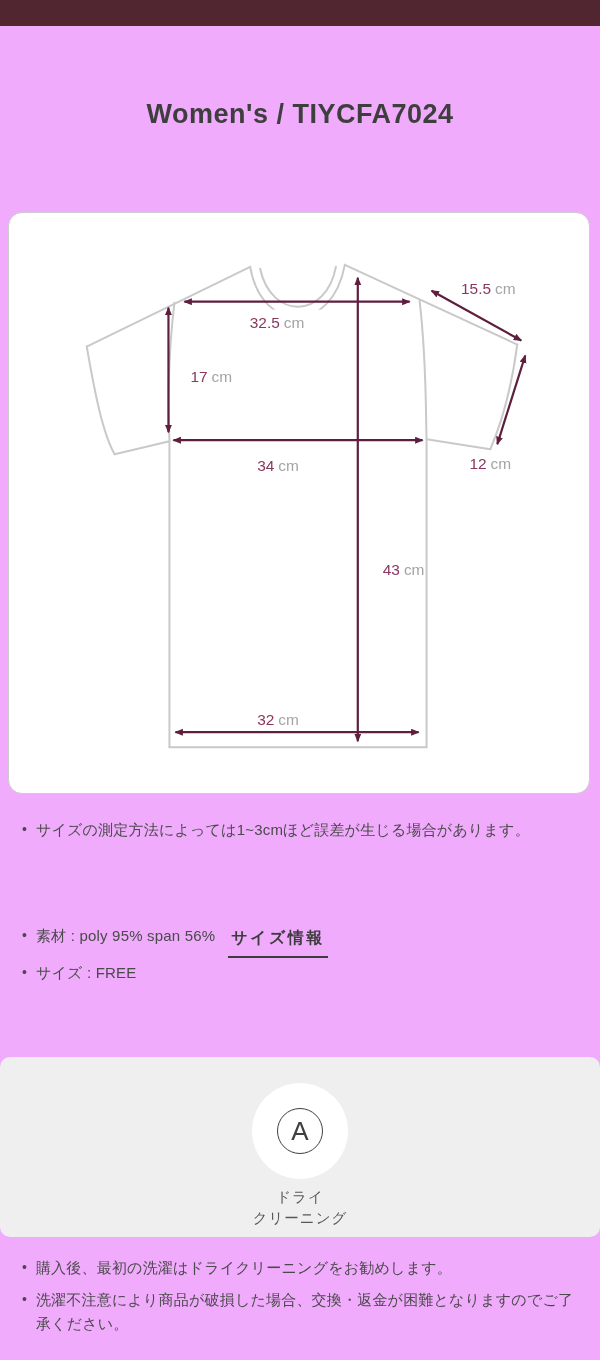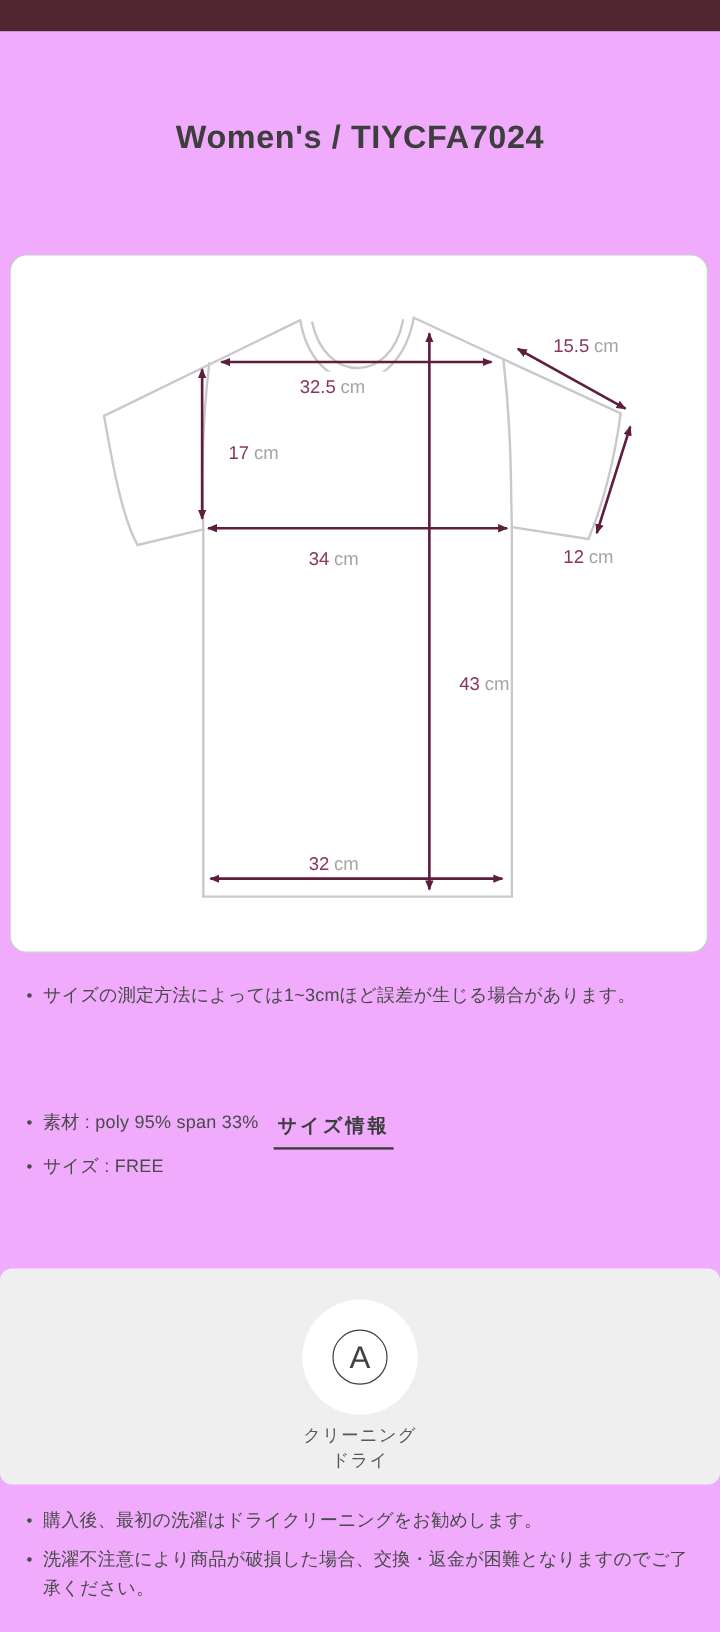--- a/index.html
+++ b/index.html
@@ -116,36 +116,36 @@
     </div>
   </div>
 
   <div class="sec-heading h-size2">
     <span>サイズ情報</span>
   </div>
 
   <div class="bullet-block nb-size">
     <div class="bullet-row">
       <span class="dot">•</span>
-      <span class="txt">素材 : poly 95% span 33%</span>
+      <span class="txt">素材 : poly 95% span 56%</span>
     </div>
     <div class="bullet-row">
       <span class="dot">•</span>
       <span class="txt">サイズ : FREE</span>
     </div>
   </div>
 
 
   <div class="care-box">
     <div class="care-circle">
       <div class="care-ring">A</div>
     </div>
     <div class="care-label">
+      <div>ドライ</div>
       <div>クリーニング</div>
-      <div>ドライ</div>
     </div>
   </div>
 
   <div class="bullet-block nb-care">
     <div class="bullet-row">
       <span class="dot">•</span>
       <span class="txt">購入後、最初の洗濯はドライクリーニングをお勧めします。</span>
     </div>
     <div class="bullet-row">
       <span class="dot">•</span>

